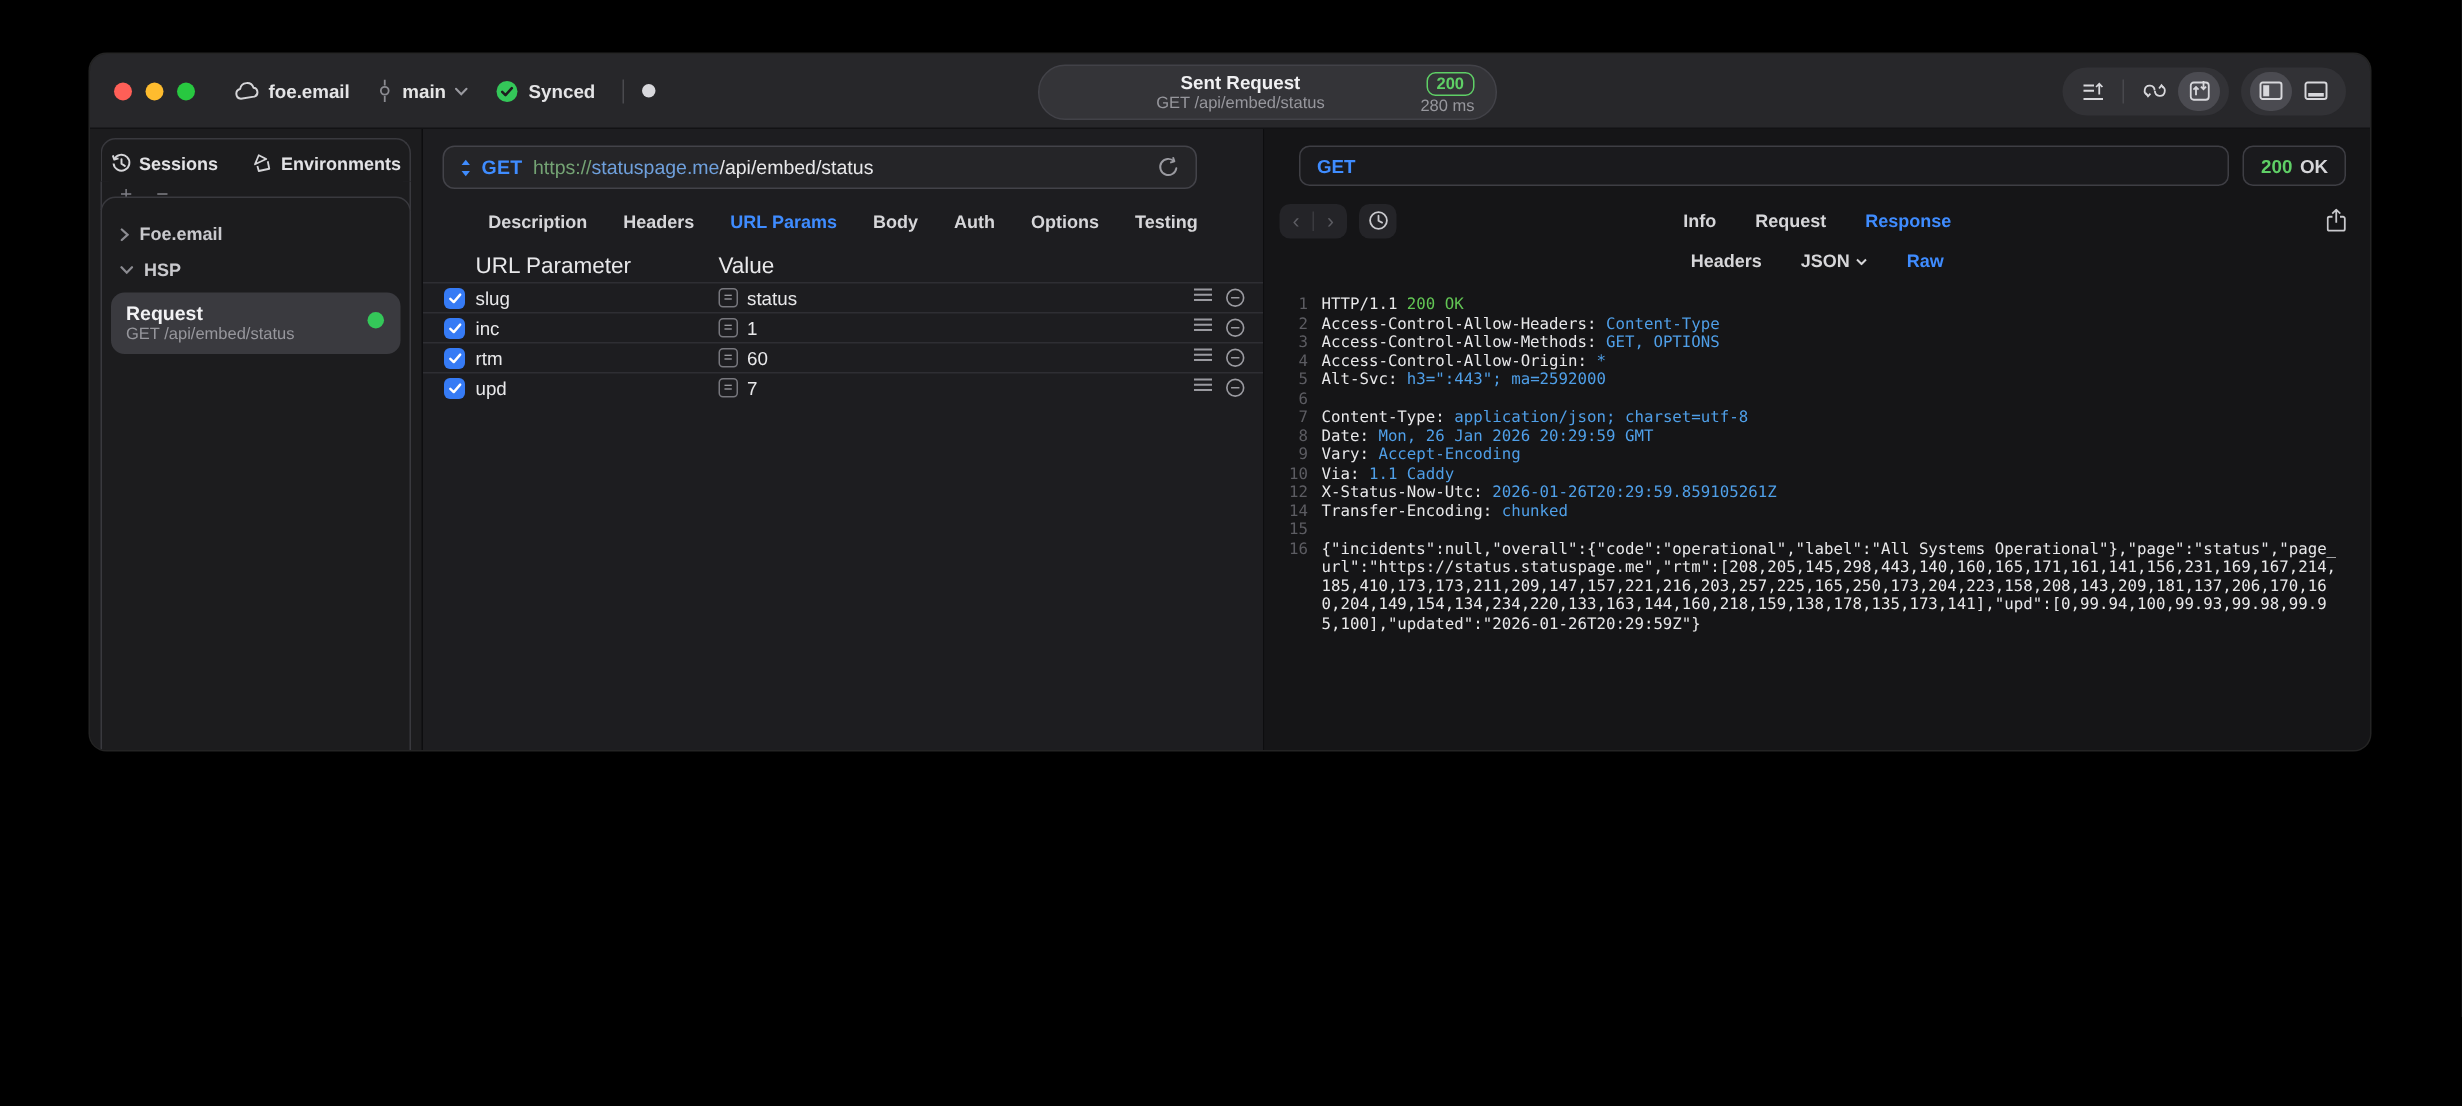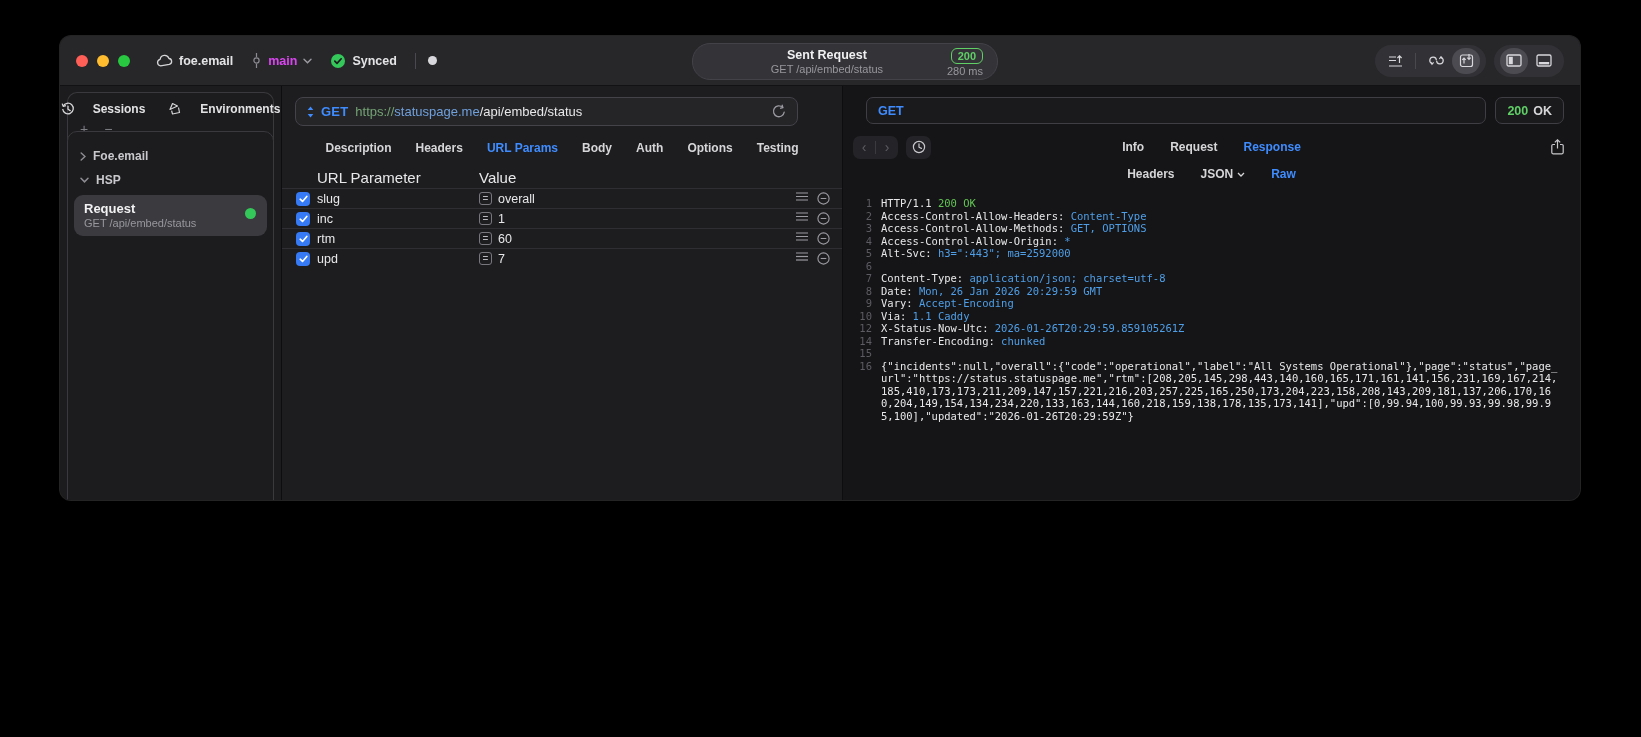--- a/index.html
+++ b/index.html
@@ -6,21 +6,21 @@
   html,body { width:1641px; height:737px; overflow:hidden; }
   body { background:#000; font-family:"Liberation Sans", sans-serif; -webkit-font-smoothing:antialiased; color:#e8e8ea; }
   .window { position:absolute; left:60px; top:36px; width:1520px; height:464px; background:#1d1d1f; border-radius:11px; overflow:hidden; box-shadow:0 0 0 1px rgba(255,255,255,.14), 0 24px 60px rgba(0,0,0,.7); }
 
   
   .titlebar { height:50px; background:#27272a; border-bottom:1px solid #121214; display:flex; align-items:center; padding:0 16px; position:relative; }
   .traffic { display:flex; gap:9px; margin-right:26px; }
   .tl { width:12px; height:12px; border-radius:50%; }
   .tl.r{background:#ff5f57}.tl.y{background:#febc2e}.tl.g{background:#28c840}
   .tb-item { display:flex; align-items:center; gap:6px; font-size:12.5px; font-weight:600; color:#e4e4e6; margin-right:18px; }
-  .tb-sub { color:#d946ef; }
+  .tb-sub { color:#e5e5e5; }
   .tb-divider { width:1px; height:16px; background:#4a4a4e; margin:0 12px 0 0; }
   .record-dot { width:9px; height:9px; border-radius:50%; background:#d8d8dc; }
   .center-pill { position:absolute; left:632px; top:7px; width:306px; height:37px; background:#343438; border:1px solid #424248; border-radius:18px; display:flex; align-items:center; padding:12px 14px; }
   .cp-text { flex:1; text-align:center; }
   .cp-title { font-size:12.5px; font-weight:700; color:#f0f0f2; line-height:15px; }
   .cp-sub { font-size:11px; color:#97979d; line-height:13px; }
   .cp-right { text-align:right; }
   .badge-200 { display:inline-block; border:1.4px solid #5fcf66; color:#5fcf66; font-size:11px; font-weight:700; border-radius:6px; padding:0 6px; line-height:14px; }
   .cp-ms { display:block; font-size:11px; color:#97979d; margin-top:1px; }
   .tb-right { margin-left:auto; display:flex; gap:8px; align-items:center; }
@@ -30,21 +30,21 @@
   .ip-sep { width:1px; height:16px; background:#48484d; margin:0 4px; }
 
   
   .content { display:flex; height:561px; }
   .sidebar { width:222px; background:#1c1c1e; border-right:1px solid #0d0d0f; display:flex; flex-direction:column; padding:6px 7px 8px; }
   .middle { width:561px; background:#1d1d20; display:flex; flex-direction:column; border-right:1px solid #0d0d0f; }
   .rightpanel { flex:1; background:#151517; display:flex; flex-direction:column; }
 
   
   .sb-head { border:1px solid #39393e; border-bottom:none; border-radius:10px 10px 0 0; display:flex; justify-content:center; gap:22px; padding:9px 6px 5px; }
-  .sb-tab { display:flex; align-items:center; gap:18px; font-size:12px; font-weight:700; color:#e2e2e5; }
+  .sb-tab { display:flex; align-items:center; gap:5px; font-size:12px; font-weight:700; color:#e2e2e5; }
   .sb-pm { border-left:1px solid #39393e; border-right:1px solid #39393e; display:flex; gap:16px; padding:2px 12px 5px; color:#7e7e85; font-size:14px; }
   .sb-pm span { cursor:default; line-height:12px; }
   .sb-tree { border:1px solid #39393e; border-radius:10px; flex:1; margin-top:-9px; padding-top:10px; overflow:hidden; background:#1c1c1e; }
   .group-row { display:flex; align-items:center; gap:7px; padding:7px 12px 3px; font-size:12px; font-weight:700; color:#c9c9cd; }
   .group-chevron { color:#8b8b91; display:flex; }
   .request-card { margin:5px 6px; background:#3a3a3f; border-radius:9px; padding:6px 10px 7px; position:relative; }
   .rc-title { font-size:13px; font-weight:700; color:#f2f2f4; }
   .rc-sub { font-size:11px; color:#97979d; margin-top:1px; }
   .rc-dot { position:absolute; right:11px; top:13px; width:11px; height:11px; border-radius:50%; background:#34c759; }
   .sb-footer { display:flex; align-items:center; gap:9px; padding:8px 2px 0 4px; color:#9a9aa0; }
@@ -329,21 +329,21 @@
               <span class="pc-check">
                 <span class="checkbox">
                   <svg width="9" height="8" viewBox="0 0 9 8">
                     <path d="M1.2 4.2 L3.5 6.4 L7.8 1.4" fill="none" stroke="#fff" stroke-width="1.6" stroke-linecap="round" stroke-linejoin="round"></path>
                   </svg>
                 </span>
               </span>
               <span class="pc-name">slug</span>
               <span class="pc-value">
                 <span class="eqbox">=</span>
-                <span>overall</span>
+                <span>status</span>
               </span>
               <span class="pc-icons">
                 <span style="display:flex">
                   <svg width="12" height="9" viewBox="0 0 12 9">
                     <line x1="0" y1="1" x2="12" y2="1" stroke="currentColor" stroke-width="1.2"></line>
                     <line x1="0" y1="4.5" x2="12" y2="4.5" stroke="currentColor" stroke-width="1.2"></line>
                     <line x1="0" y1="8" x2="12" y2="8" stroke="currentColor" stroke-width="1.2"></line>
                   </svg>
                 </span>
                 <span style="display:flex">

